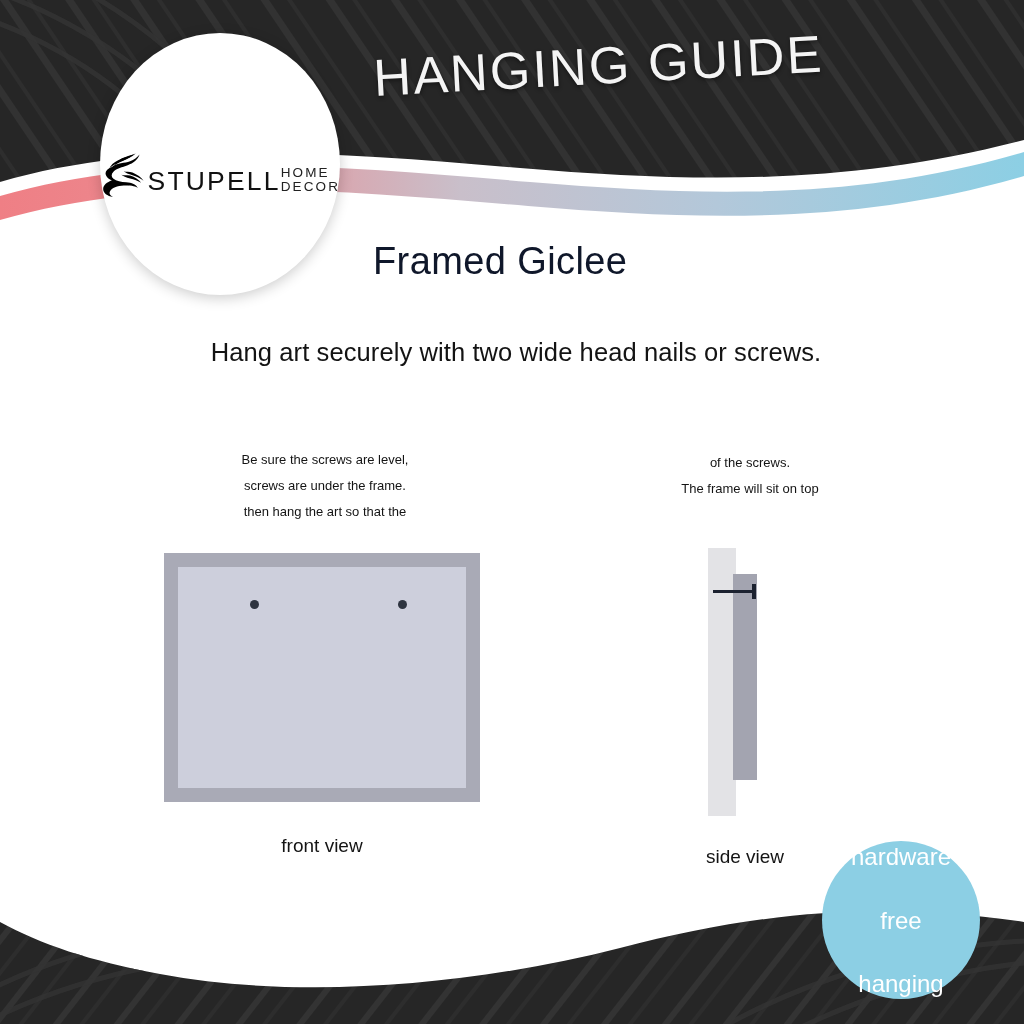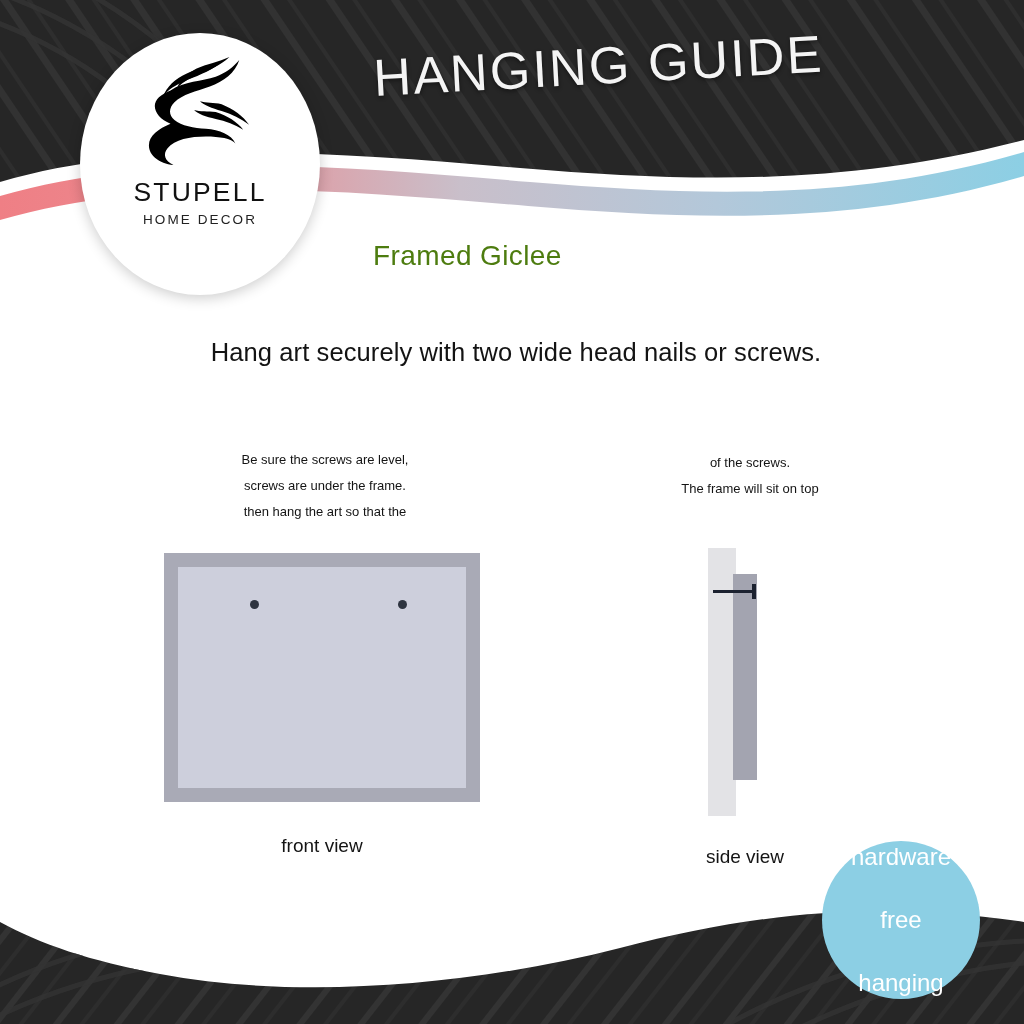--- a/index.html
+++ b/index.html
@@ -21,29 +21,28 @@
   .wave-layer {
     position: absolute;
     inset: 0;
     pointer-events: none;
   }
   .wave-layer svg { display: block; width: 1024px; height: 1024px; }
 
   
   .logo-badge {
     position: absolute;
-    left: 80px;
+    left: 100px;
     top: 33px;
     width: 240px;
     height: 262px;
     border-radius: 50%;
     background: #ffffff;
     box-shadow: 0 3px 14px rgba(0,0,0,0.20);
     display: flex;
-    flex-direction: column;
     align-items: center;
     justify-content: flex-start;
     padding-top: 24px;
     box-sizing: border-box;
   }
   .logo-mark { width: 118px; height: 112px; }
   .logo-wordmark {
     font-size: 26.5px;
     letter-spacing: 2.2px;
     font-weight: 400;
@@ -73,23 +72,23 @@
     transform-origin: left top;
     text-shadow: 0 2px 4px rgba(0,0,0,0.45);
     white-space: nowrap;
   }
 
   
   .product-type {
     position: absolute;
     left: 373px;
     top: 240px;
-    font-size: 28px;
+    font-size: 38px;
     font-weight: 400;
-    color: #4d7c0f;
+    color: #0f172a;
     letter-spacing: 0.4px;
     white-space: nowrap;
   }
 
   
   .main-instruction {
     position: absolute;
     left: 0;
     right: 0;
     top: 338px;
@@ -207,26 +206,25 @@
     position: absolute;
     left: 822px;
     top: 841px;
     width: 158px;
     height: 158px;
     border-radius: 50%;
     background: #8ccfe4;
     display: flex;
     flex-direction: column;
     align-items: center;
-    justify-content: flex-start;
+    justify-content: space-between;
     color: #ffffff;
     font-size: 24px;
     line-height: 31px;
     text-align: center;
-    gap: 32px;
   }
   .hardware-badge span { display: block; white-space: nowrap; }
 </style>
 </head>
 <body>
 
 <div id="page">
 
   <div class="wave-layer">
     <svg viewBox="0 0 1024 1024" xmlns="http://www.w3.org/2000/svg">

